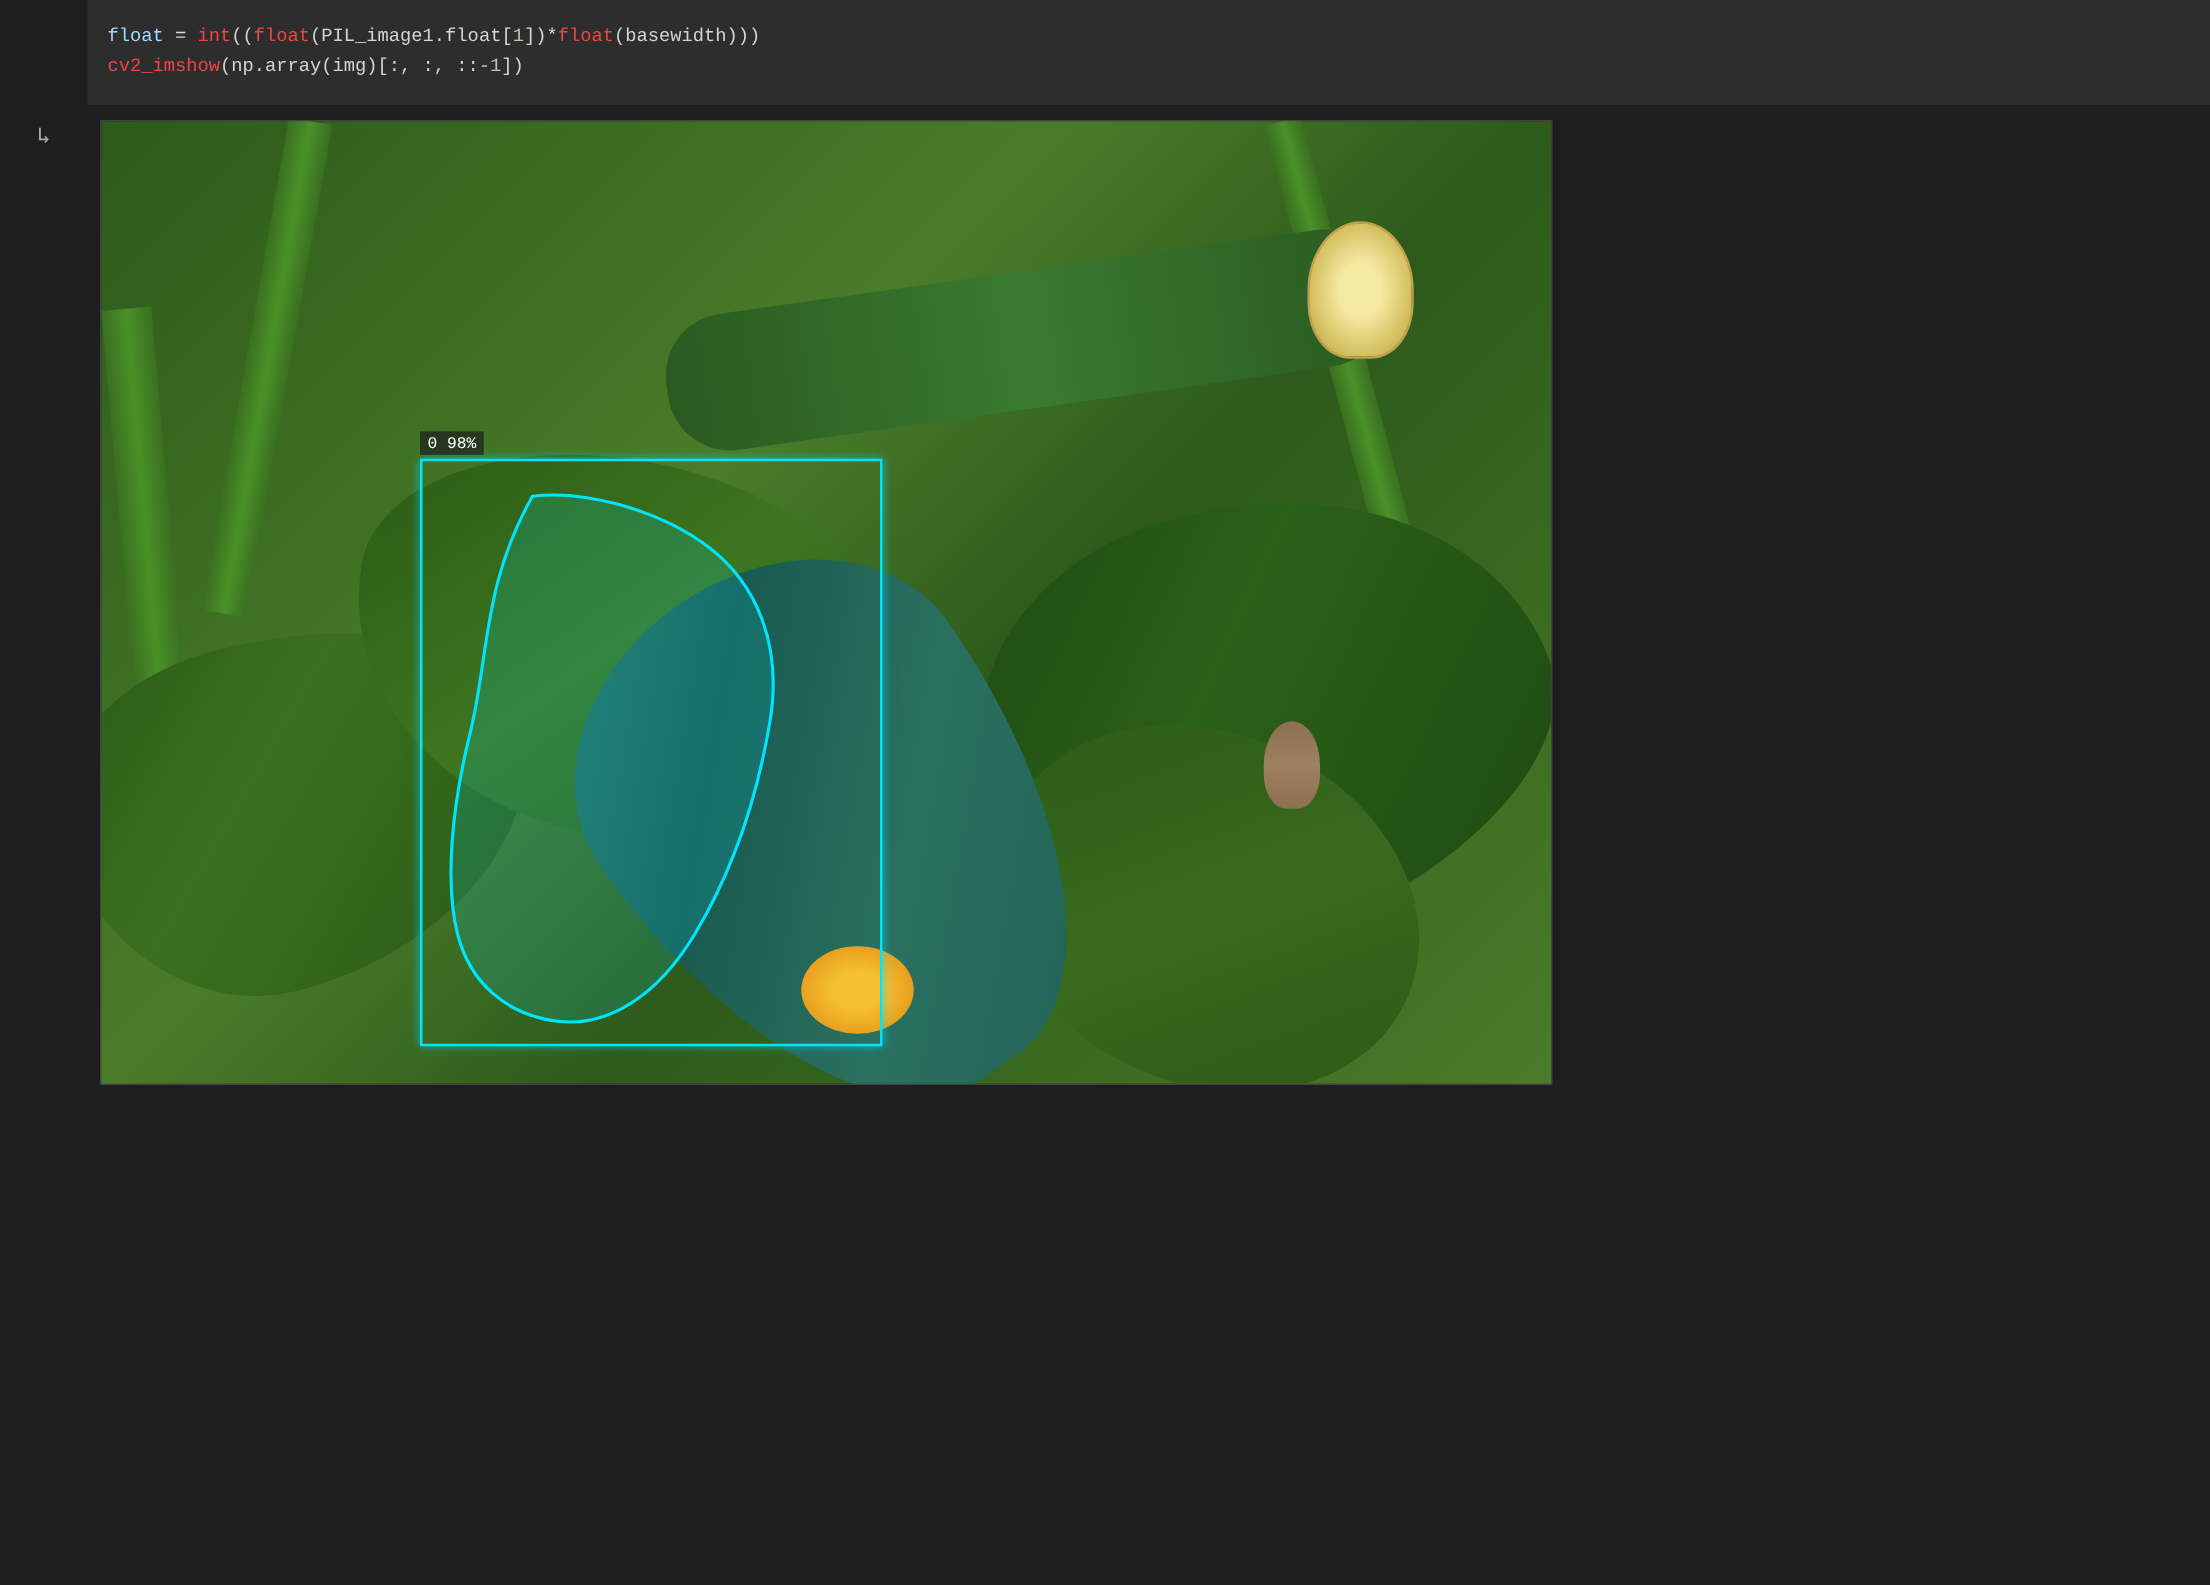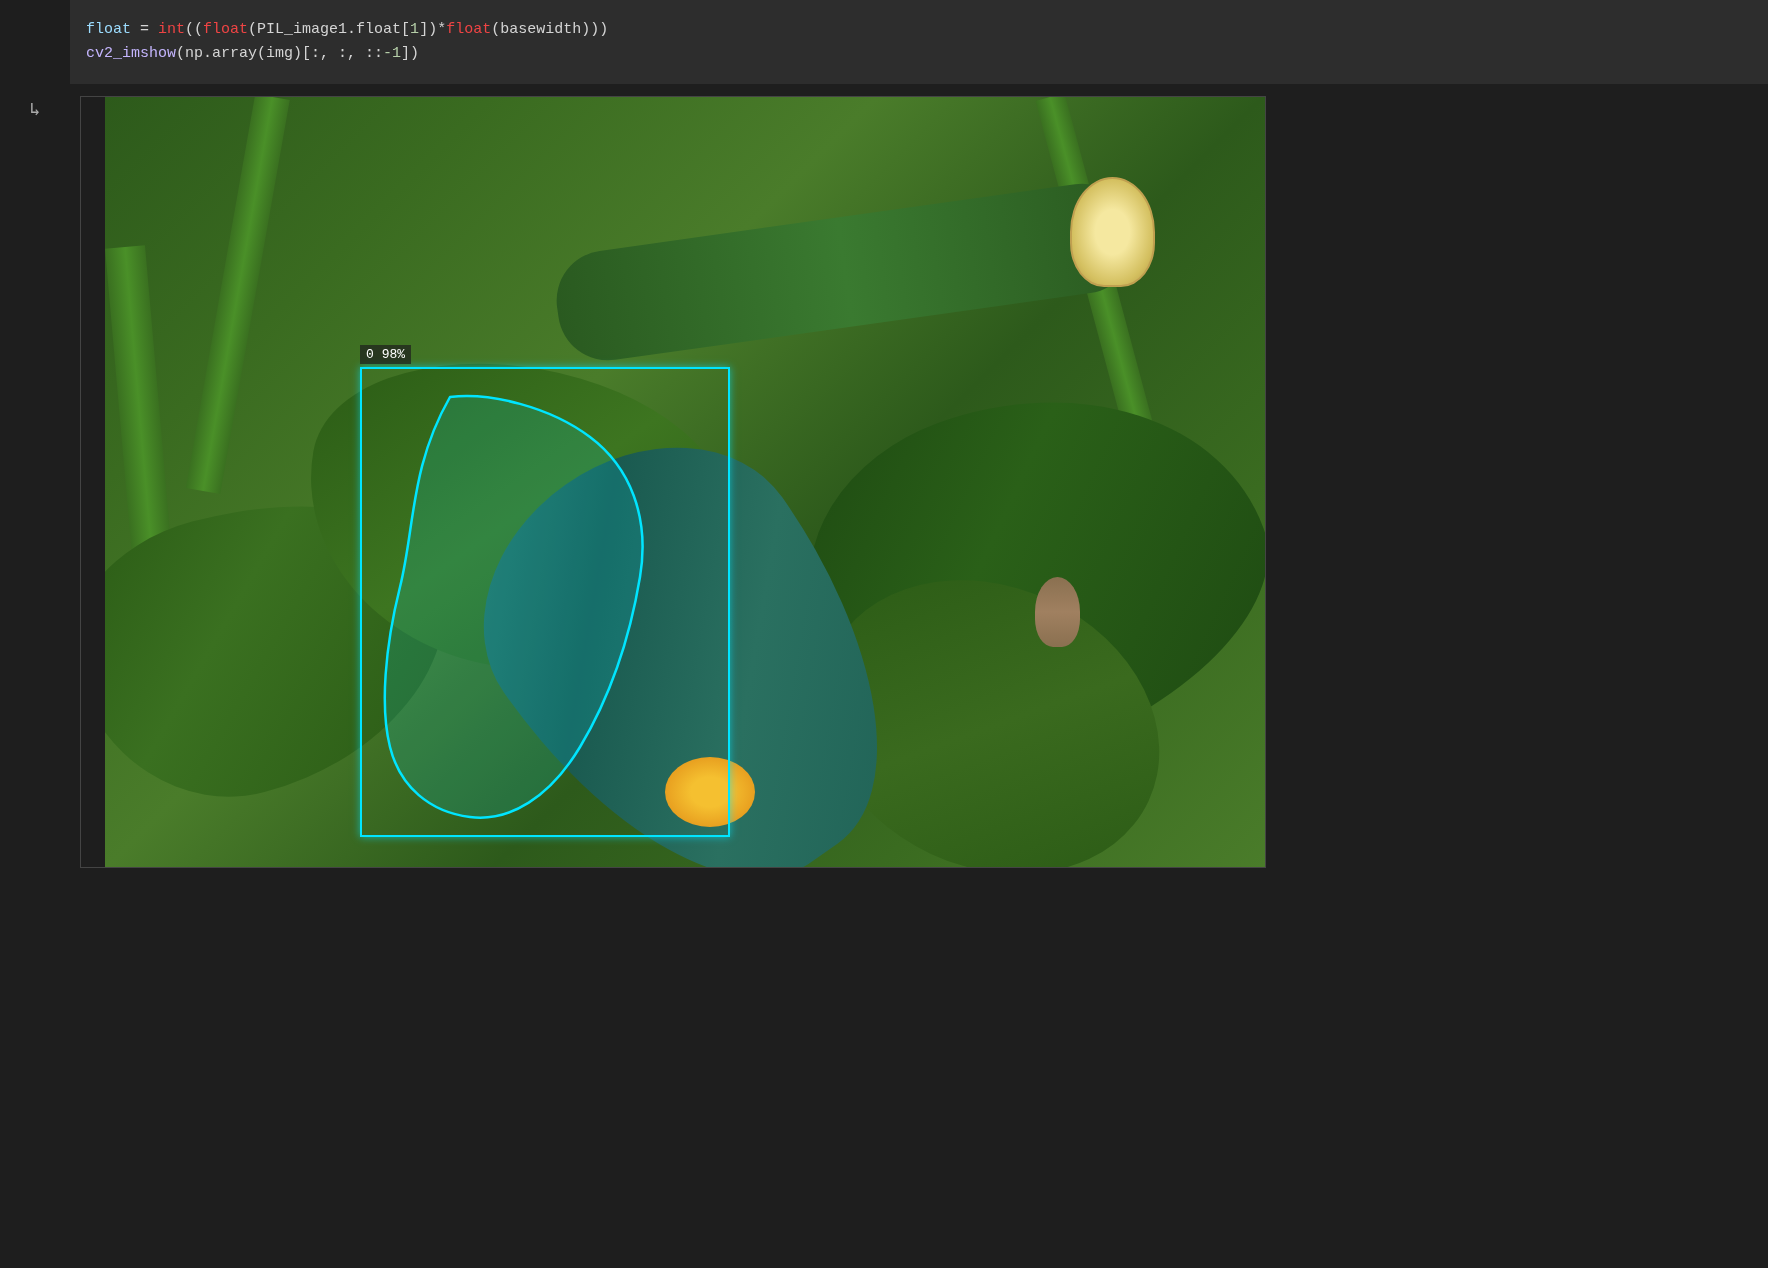--- a/index.html
+++ b/index.html
@@ -46,21 +46,21 @@
 
     .code-line {
       font-size: 15px;
       line-height: 1.6;
       white-space: pre;
       color: #d4d4d4;
     }
 
     .kw-white { color: #d4d4d4; }
     .kw-var { color: #9cdcfe; }
-    .kw-func { color: #c4b5fd; }
+    .kw-func { color: #ef4444; }
     .kw-builtin { color: #ef4444; }
     .kw-num { color: #b5cea8; }
 
     .output-cell {
       display: flex;
       flex-direction: row;
       width: 100%;
       background: #1e1e1e;
     }
 
@@ -77,21 +77,20 @@
     .output-content {
       flex: 1;
       padding: 12px 0 12px 10px;
       background: #1e1e1e;
     }
 
     .image-container {
       position: relative;
       display: inline-block;
       border: 1px solid #444;
-      padding-left: 24px;
     }
 
     
     .garden-bg {
       width: 1160px;
       height: 770px;
       position: relative;
       overflow: hidden;
       background: linear-gradient(135deg, #2d5a1b 0%, #3a6b20 20%, #4a7c2a 40%, #2d5a1b 60%, #3a6b20 80%, #4a7c2a 100%);
     }

